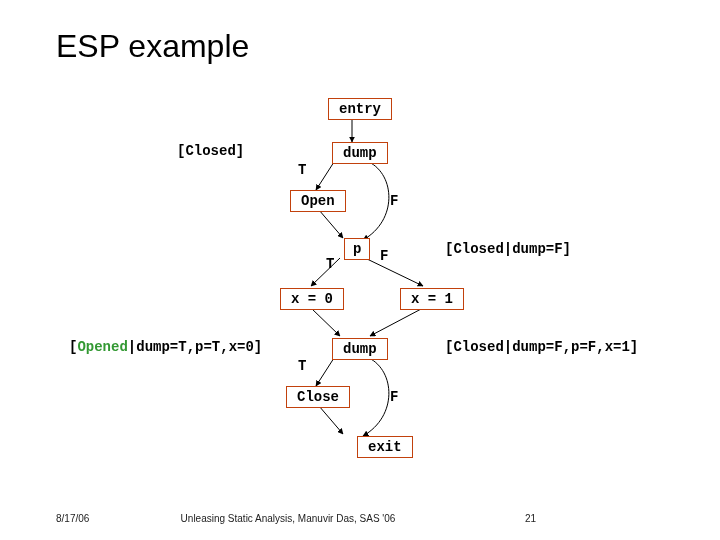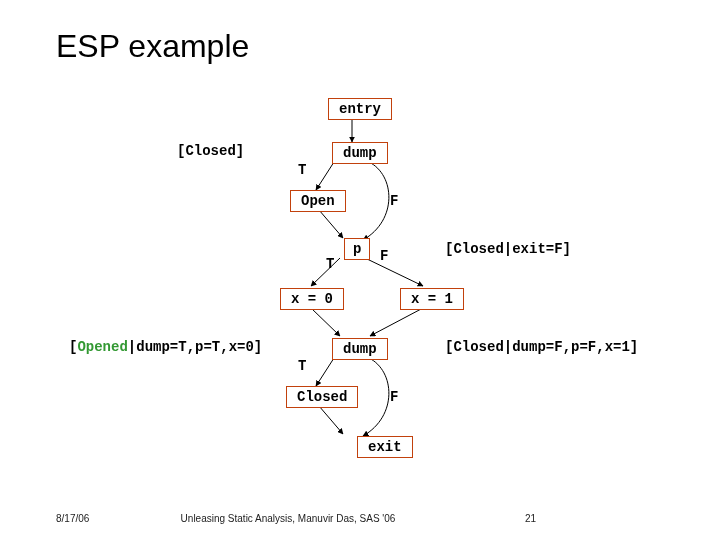--- a/index.html
+++ b/index.html
@@ -50,39 +50,39 @@
     <line x1="319" y1="406" x2="343" y2="434" stroke="#000" marker-end="url(#ah)"></line>
   </svg>
 
   <div class="box mono" style="left:328px;top:98px;">entry</div>
   <div class="box mono" style="left:332px;top:142px;">dump</div>
   <div class="box mono" style="left:290px;top:190px;">Open</div>
   <div class="box mono" style="left:344px;top:238px;padding:2px 8px;">p</div>
   <div class="box mono" style="left:280px;top:288px;">x = 0</div>
   <div class="box mono" style="left:400px;top:288px;">x = 1</div>
   <div class="box mono" style="left:332px;top:338px;">dump</div>
-  <div class="box mono" style="left:286px;top:386px;">Closed</div>
+  <div class="box mono" style="left:286px;top:386px;">Close</div>
   <div class="box mono" style="left:332px;top:436px;margin-left:25px;">exit</div>
 
   <div class="lbl mono" style="left:298px;top:162px;">T</div>
   <div class="lbl mono" style="left:390px;top:193px;">F</div>
   <div class="lbl mono" style="left:326px;top:256px;">T</div>
   <div class="lbl mono" style="left:380px;top:248px;">F</div>
   <div class="lbl mono" style="left:298px;top:358px;">T</div>
   <div class="lbl mono" style="left:390px;top:389px;">F</div>
 
   <div class="lbl mono" style="left:177px;top:143px;">[Closed]</div>
 
 
   <div class="lbl mono" style="left:69px;top:339px;">
     <span>[</span><span class="green">Opened</span><span>|</span><span>dump=T,p=T,x=0]</span>
   </div>
 
 
-  <div class="lbl mono" style="left:445px;top:241px;">[Closed|exit=F]</div>
+  <div class="lbl mono" style="left:445px;top:241px;">[Closed|dump=F]</div>
 
   <div class="lbl mono" style="left:445px;top:339px;">
     <span>[Closed|</span><span>dump=F,p=F,x=1]</span>
   </div>
 
   <div id="date">8/17/06</div>
   <div id="footer">Unleasing Static Analysis, Manuvir Das, SAS '06</div>
   <div id="pagenum">21</div>
 </div>
 

